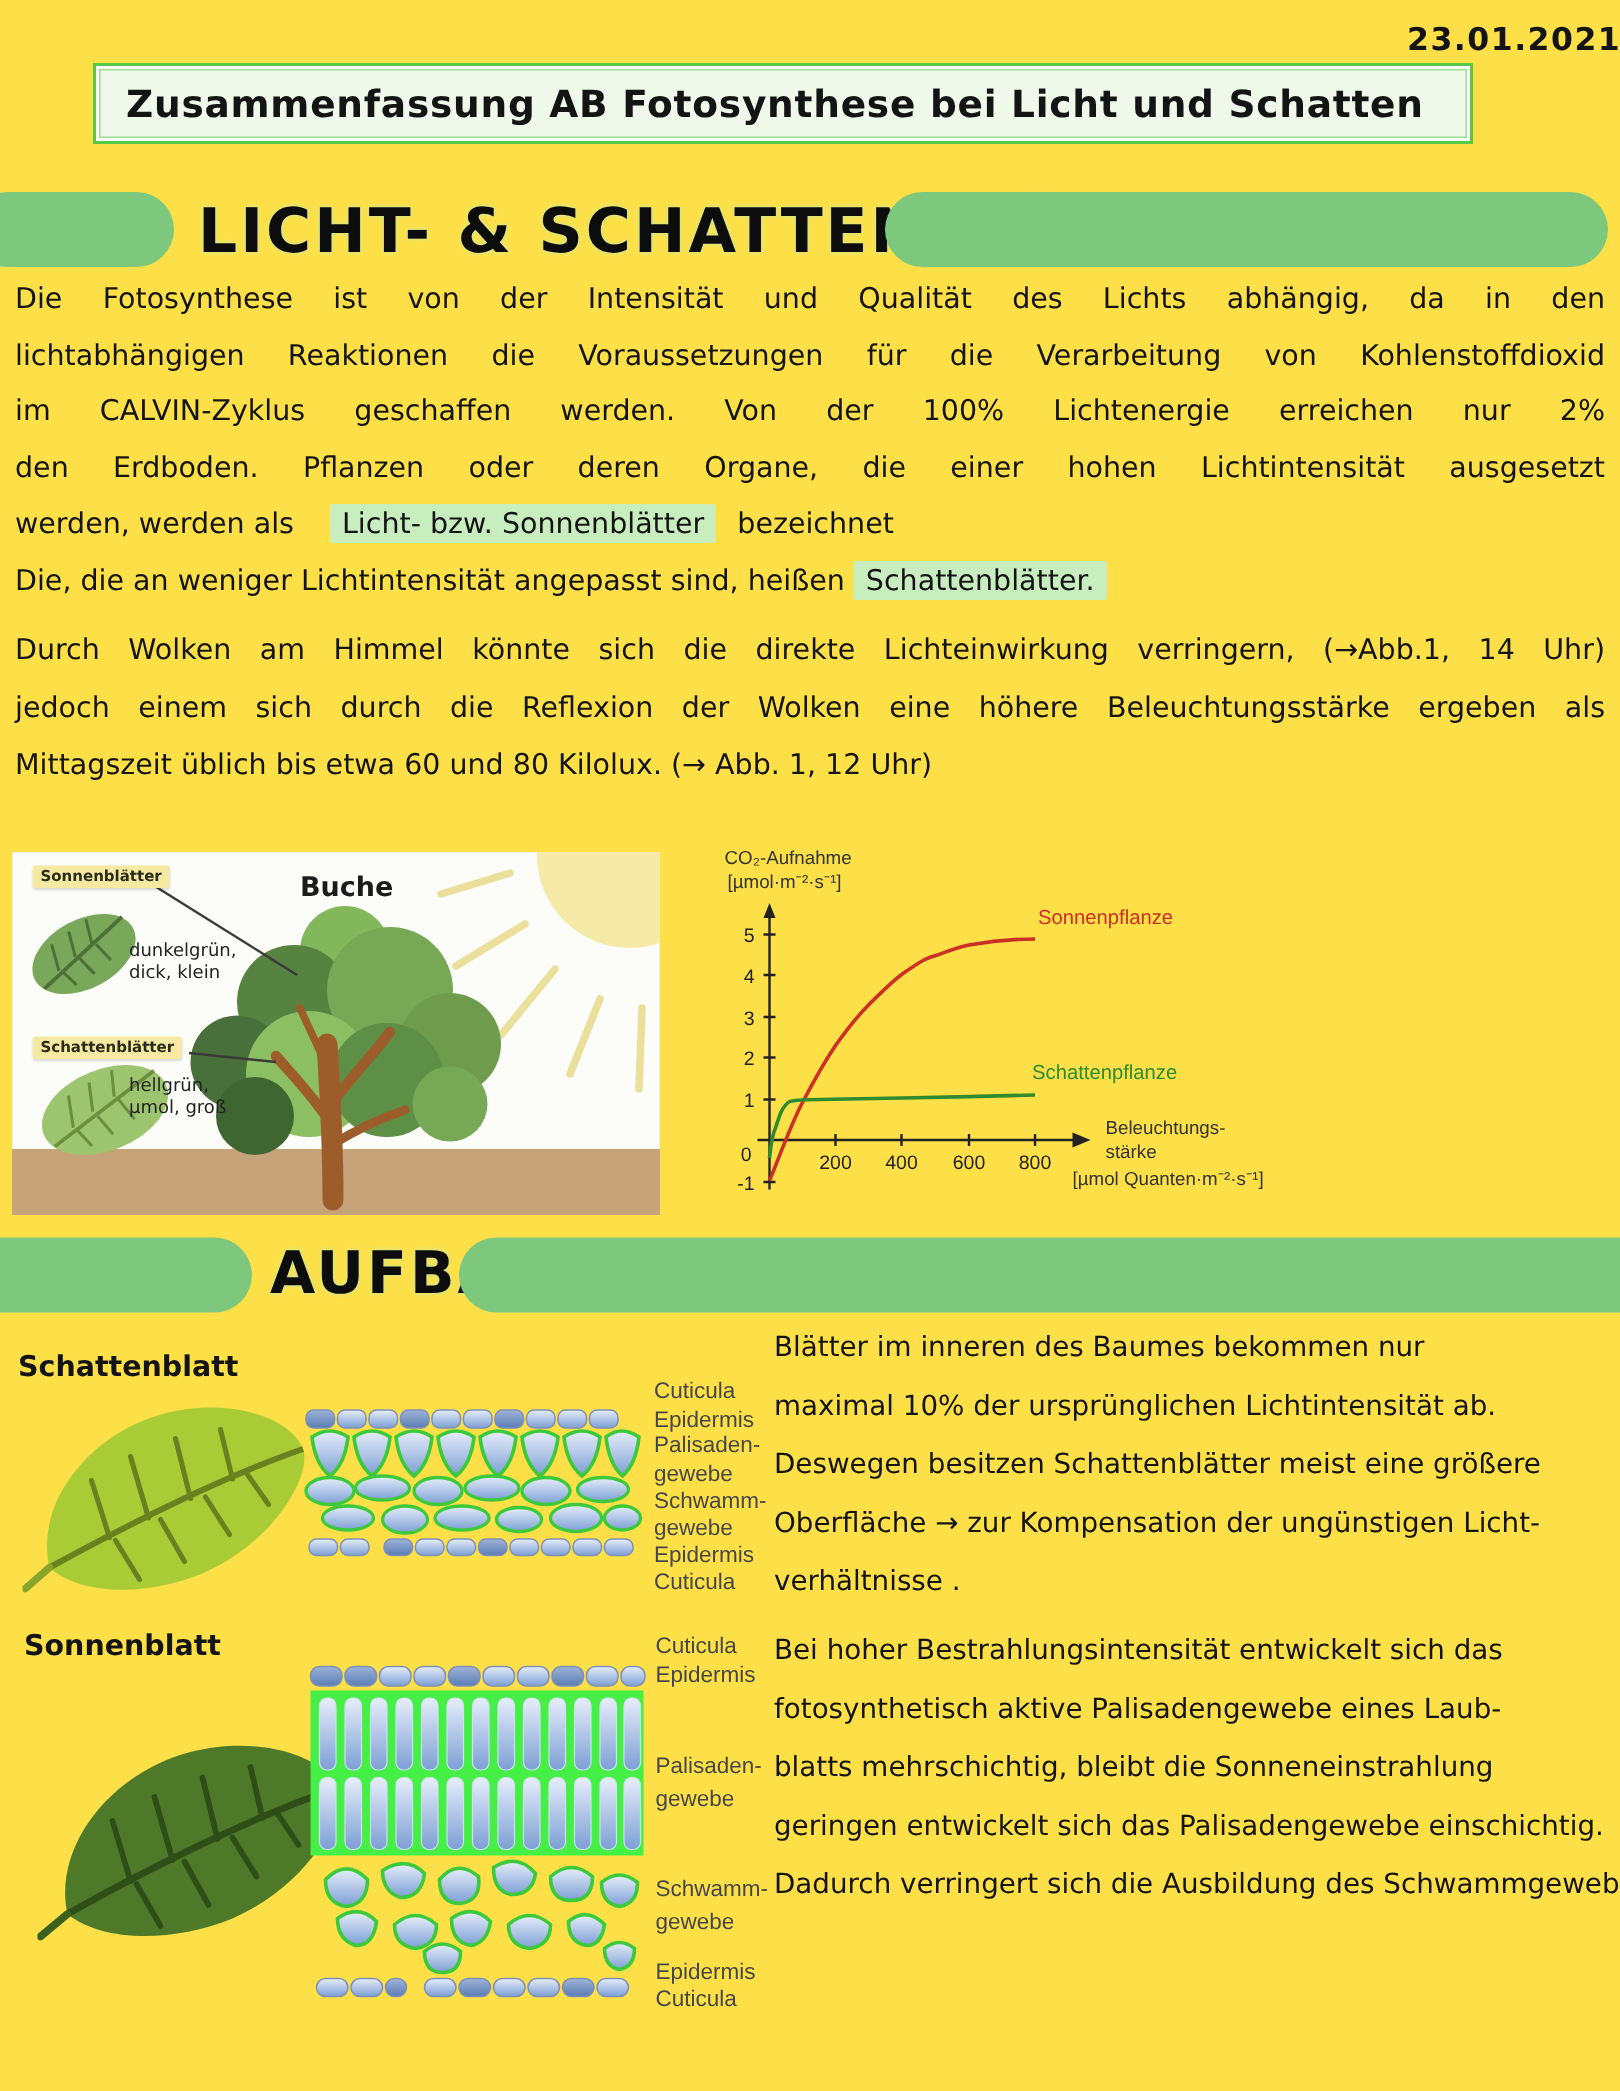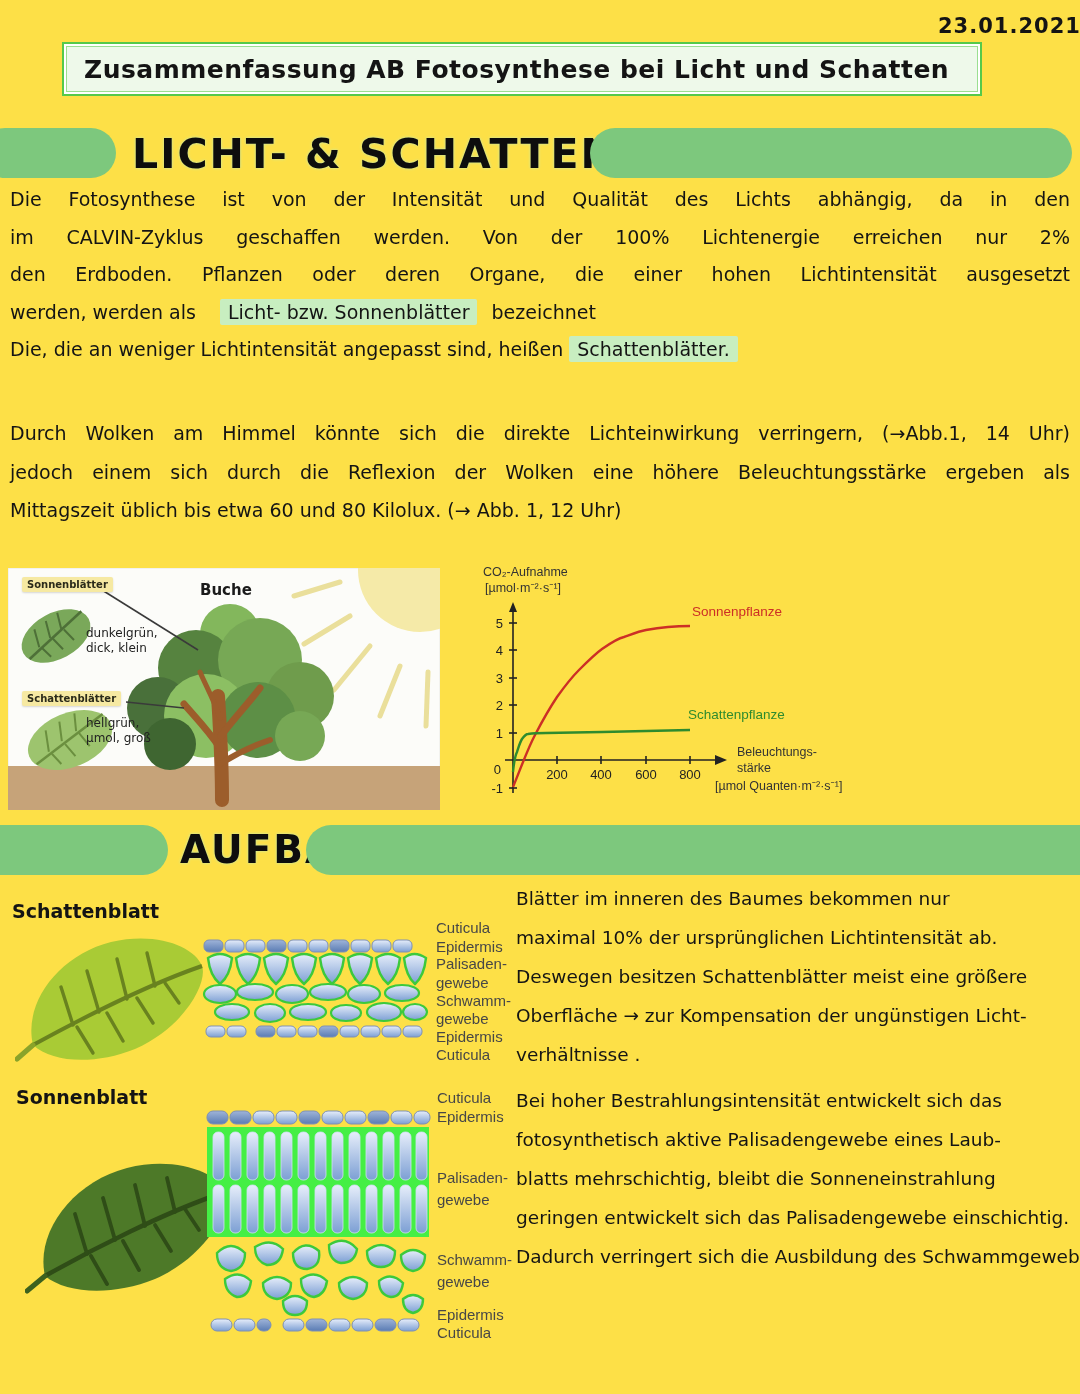--- a/index.html
+++ b/index.html
@@ -18,21 +18,21 @@
   .banner-text{position:absolute;font-weight:bold;color:#0d0d0d;letter-spacing:2px;
     text-shadow:0 0 3px #bdeab4;}
   .para{position:absolute;left:10px;width:1060px;font-size:19px;line-height:37.5px;white-space:nowrap;}
   .para .jline{text-align:justify;text-align-last:justify;white-space:normal;}
   .hl{background:#c8eec0;padding:2px 8px;border-radius:2px;}
   .rt-line{position:absolute;left:516px;width:575px;font-size:18.5px;white-space:nowrap;}
   .xs-label{position:absolute;font-family:"Liberation Sans",sans-serif;font-size:15px;color:#474747;}
   .fig-chip{position:absolute;background:#f6e9a2;border-radius:2px;font-size:10px;padding:2px 5px;
     color:#2b2b1a;font-weight:bold;box-shadow:0 1px 2px rgba(0,0,0,.15);}
   .fig-note{position:absolute;font-size:12px;line-height:15px;color:#222;width:100px;}
-  .fig-caption{position:absolute;font-size:15px;font-weight:bold;color:#1b1b1b;}
+  .fig-caption{position:absolute;font-size:18px;font-weight:bold;color:#1b1b1b;}
   .sec-label{position:absolute;font-size:19px;font-weight:bold;color:#141414;}
   svg{position:absolute;}
   svg text{font-family:"Liberation Sans",sans-serif;}
 </style>
 </head>
 <body>
 
 <div class="page">
 
   <div class="date hw">23.01.2021</div>
@@ -40,20 +40,21 @@
   <div class="title-box">
     <span class="hw">Zusammenfassung AB   Fotosynthese bei Licht und Schatten</span>
   </div>
 
   <div class="pill" style="left:-20px;top:128px;width:136px;"></div>
   <div class="banner-text" style="left:132px;top:130px;font-size:41px;">LICHT- &amp; SCHATTENBLÄTTER</div>
   <div class="pill" style="left:590px;top:128px;width:482px;"></div>
 
   <div class="para hw" style="top:181px;">
     <div class="jline">Die Fotosynthese ist von der Intensität und Qualität des Lichts abhängig, da in den</div>
+    <div class="jline">lichtabhängigen Reaktionen die Voraussetzungen für die Verarbeitung von Kohlenstoffdioxid</div>
     <div class="jline">im CALVIN-Zyklus geschaffen werden. Von der 100% Lichtenergie erreichen nur 2%</div>
     <div class="jline">den Erdboden. Pflanzen oder deren Organe, die einer hohen Lichtintensität ausgesetzt</div>
     <div>
       <span>werden, werden als</span>
       <span class="hl" style="margin-left:18px;">Licht- bzw. Sonnenblätter</span>
       <span style="margin-left:8px;text-align:right;">bezeichnet</span>
     </div>
     <div>
       <span>Die, die an weniger Lichtintensität angepasst sind, heißen</span>
       <span class="hl" style="margin-left:0;">Schattenblätter.</span>

